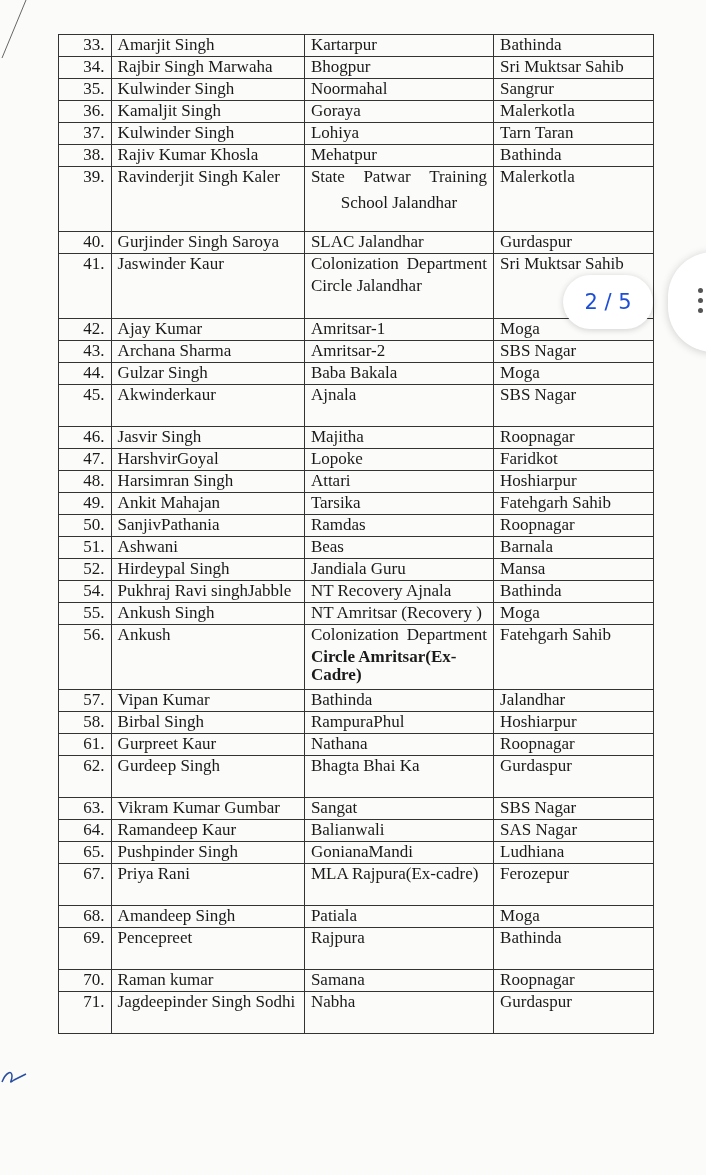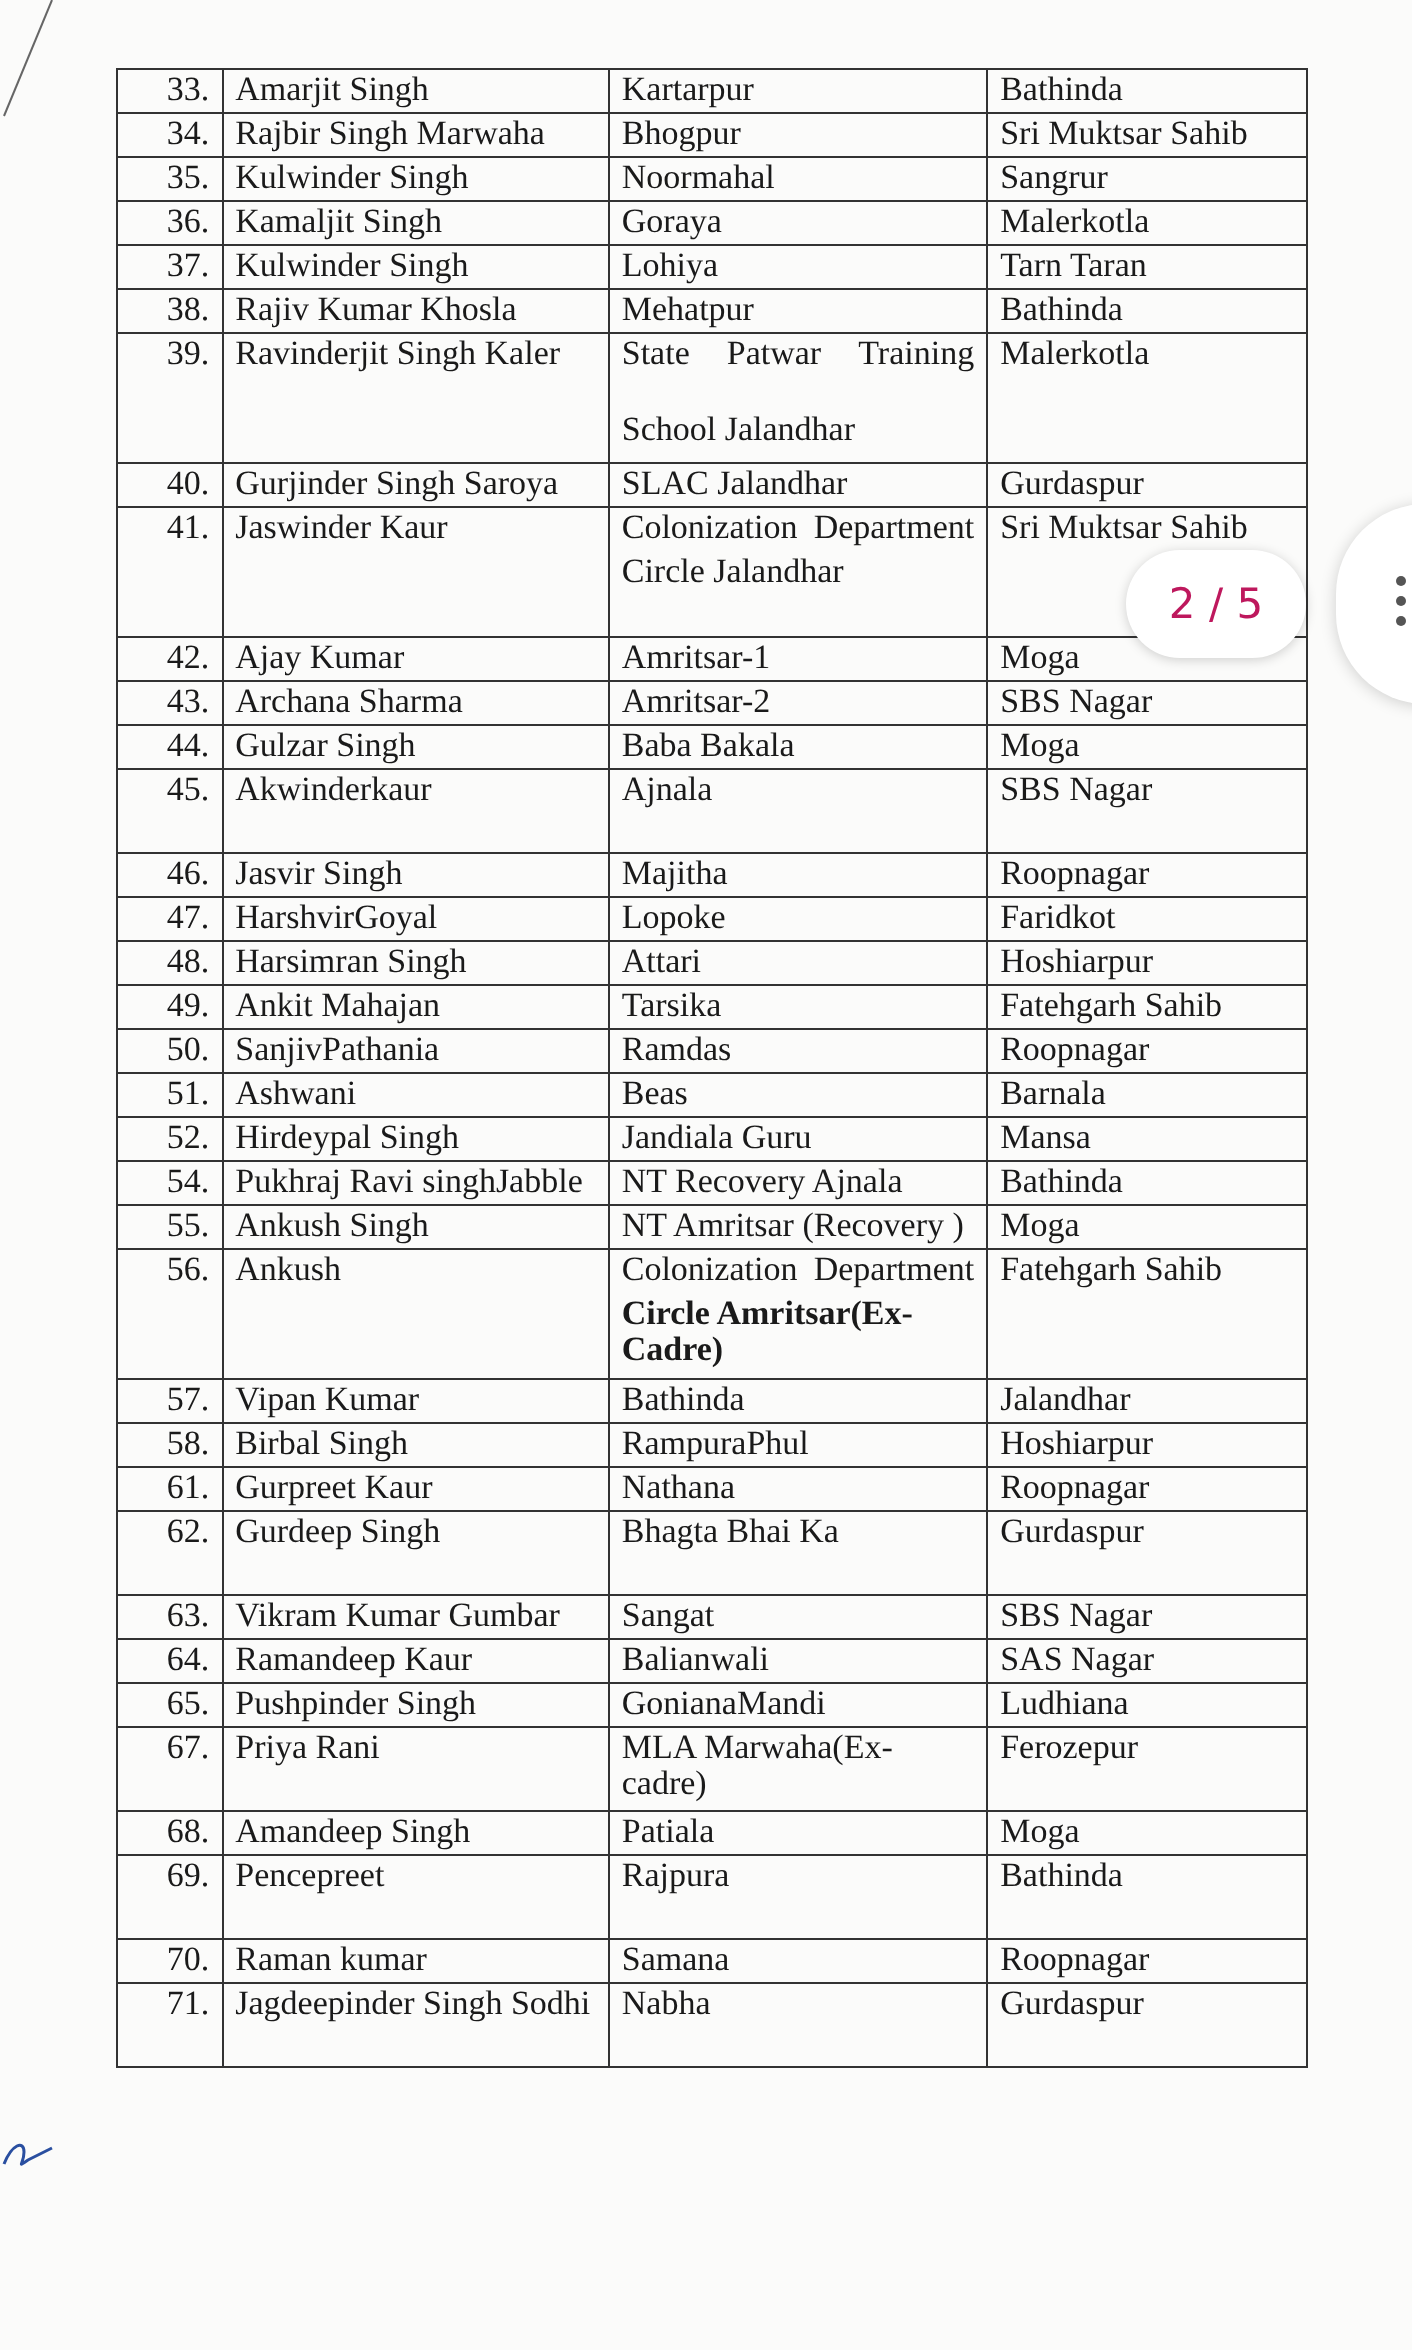--- a/index.html
+++ b/index.html
@@ -31,21 +31,21 @@
   td.dist { width:145px; }
   tr.tall td { height:61px; }
   tr.mid td { height:38px; }
   .just-line { display:flex; justify-content:space-between; }
   .page-pill {
     position:absolute; left:563px; top:275px;
     width:90px; height:54px; border-radius:27px;
     background:#fff;
     box-shadow:0 1px 6px rgba(0,0,0,0.18);
     display:flex; align-items:center; justify-content:center;
-    font-family:"DejaVu Sans", sans-serif; font-size:21px; color:#be185d;
+    font-family:"DejaVu Sans", sans-serif; font-size:21px; color:#1d4ed8;
   }
   .menu-btn {
     position:absolute; left:668px; top:252px;
     width:90px; height:100px; border-radius:50px;
     background:#fff;
     box-shadow:0 1px 8px rgba(0,0,0,0.18);
   }
   .menu-btn .dots {
     position:absolute; left:30px; top:36px; width:6px;
     display:flex; flex-direction:column; gap:5px;
@@ -102,21 +102,21 @@
       </tr>
       <tr class="tall">
         <td class="num">39.</td>
         <td class="name">Ravinderjit Singh Kaler</td>
         <td class="place">
           <div class="just-line">
             <span>State</span>
             <span>Patwar</span>
             <span>Training</span>
           </div>
-          <div style="margin-top: 20px;">School Jalandhar</div>
+          <div style="margin-top: 8px; text-align: center;">School Jalandhar</div>
         </td>
         <td class="dist">Malerkotla</td>
       </tr>
       <tr>
         <td class="num">40.</td>
         <td class="name">Gurjinder Singh Saroya</td>
         <td class="place">SLAC Jalandhar</td>
         <td class="dist">Gurdaspur</td>
       </tr>
       <tr class="tall">
@@ -259,21 +259,21 @@
       </tr>
       <tr>
         <td class="num">65.</td>
         <td class="name">Pushpinder Singh</td>
         <td class="place">GonianaMandi</td>
         <td class="dist">Ludhiana</td>
       </tr>
       <tr class="mid">
         <td class="num">67.</td>
         <td class="name">Priya Rani</td>
-        <td class="place">MLA Marwaha(Ex-cadre)</td>
+        <td class="place">MLA Rajpura(Ex-cadre)</td>
         <td class="dist">Ferozepur</td>
       </tr>
       <tr>
         <td class="num">68.</td>
         <td class="name">Amandeep Singh</td>
         <td class="place">Patiala</td>
         <td class="dist">Moga</td>
       </tr>
       <tr class="mid">
         <td class="num">69.</td>

